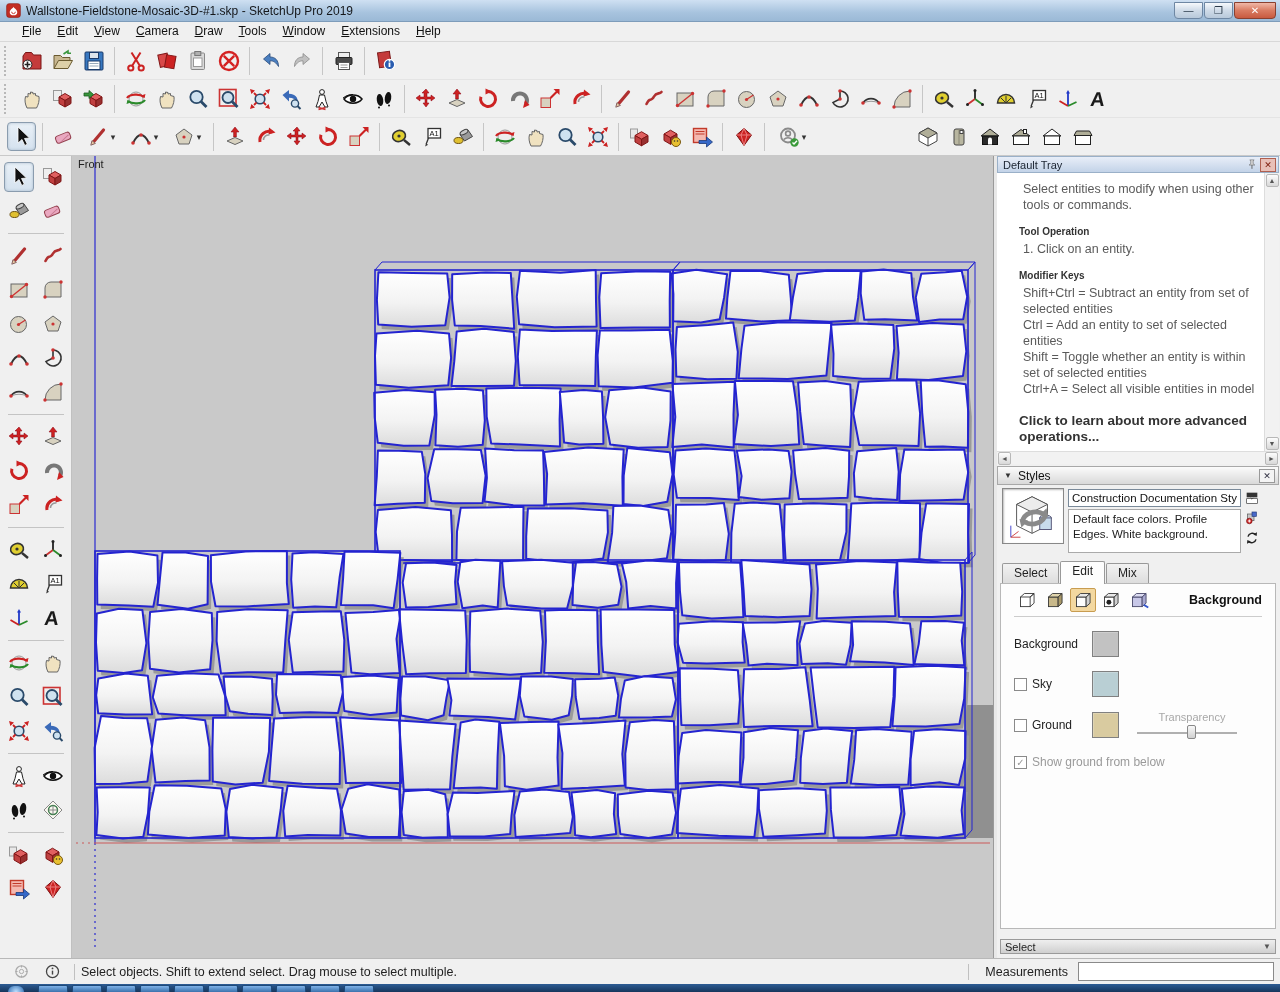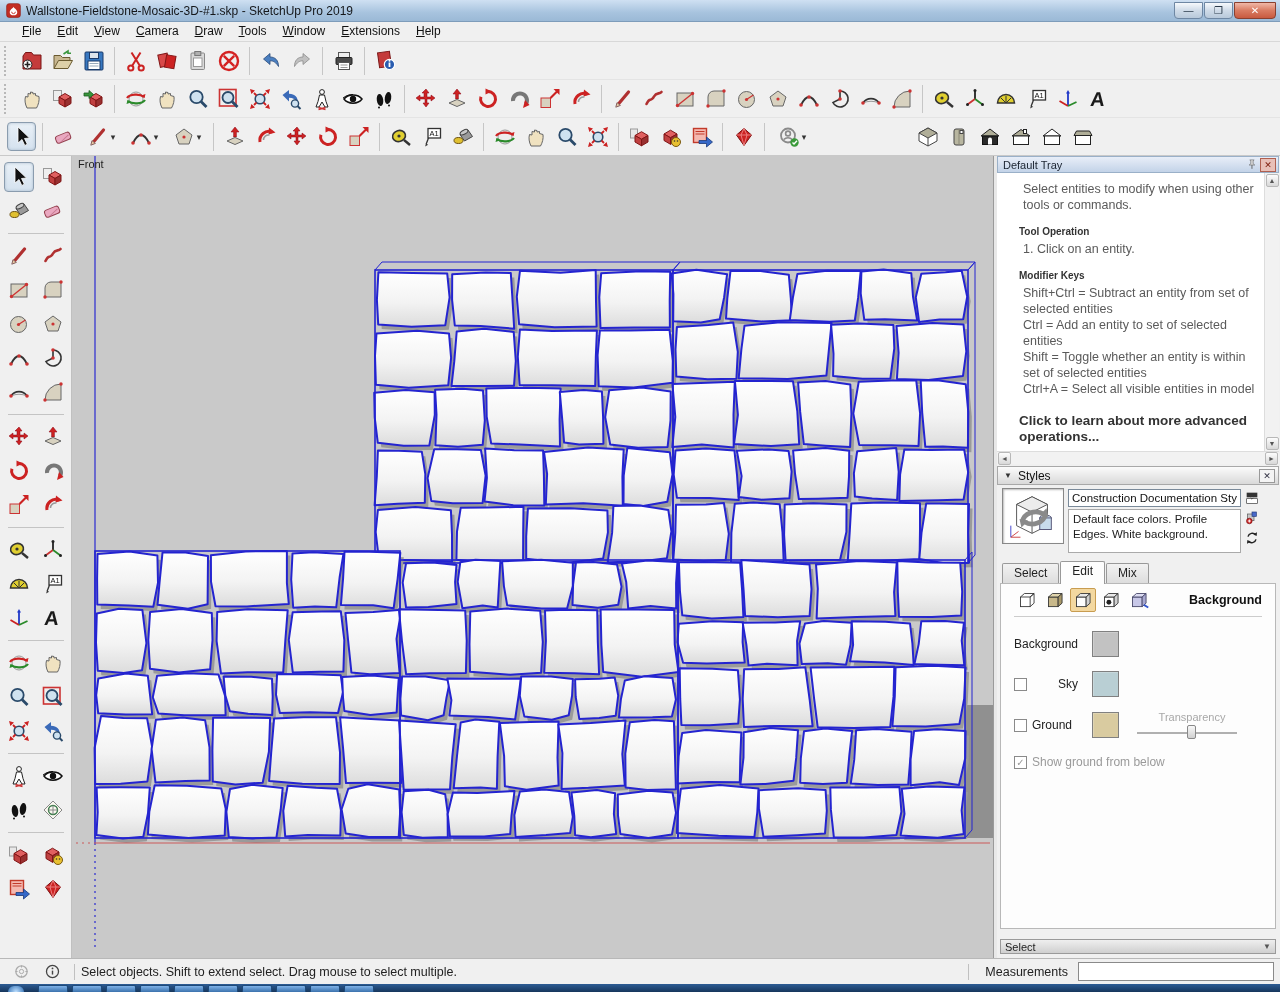--- a/index.html
+++ b/index.html
@@ -1510,21 +1510,21 @@
             </div>
           </span>
         <span id="subtab-label">Background</span>
       </div>
 
       <div class="bgrow">
         <span class="lab">Background</span>
         <div class="swatch" id="sw-bg" style="background: rgb(194, 194, 194);"></div>
       </div>
       <div class="bgrow">
-        <span class="lab" style="display:flex;align-items:flex-end;gap:26px;">
+        <span class="lab" style="display:flex;align-items:flex-end;">
           <span class="cb"></span>
           <span>Sky</span>
         </span>
         <div class="swatch" id="sw-sky" style="background: rgb(185, 207, 212);"></div>
       </div>
       <div class="bgrow">
         <span class="lab" style="display:flex;align-items:center;">
           <span class="cb"></span>
           <span>Ground</span>
         </span>

